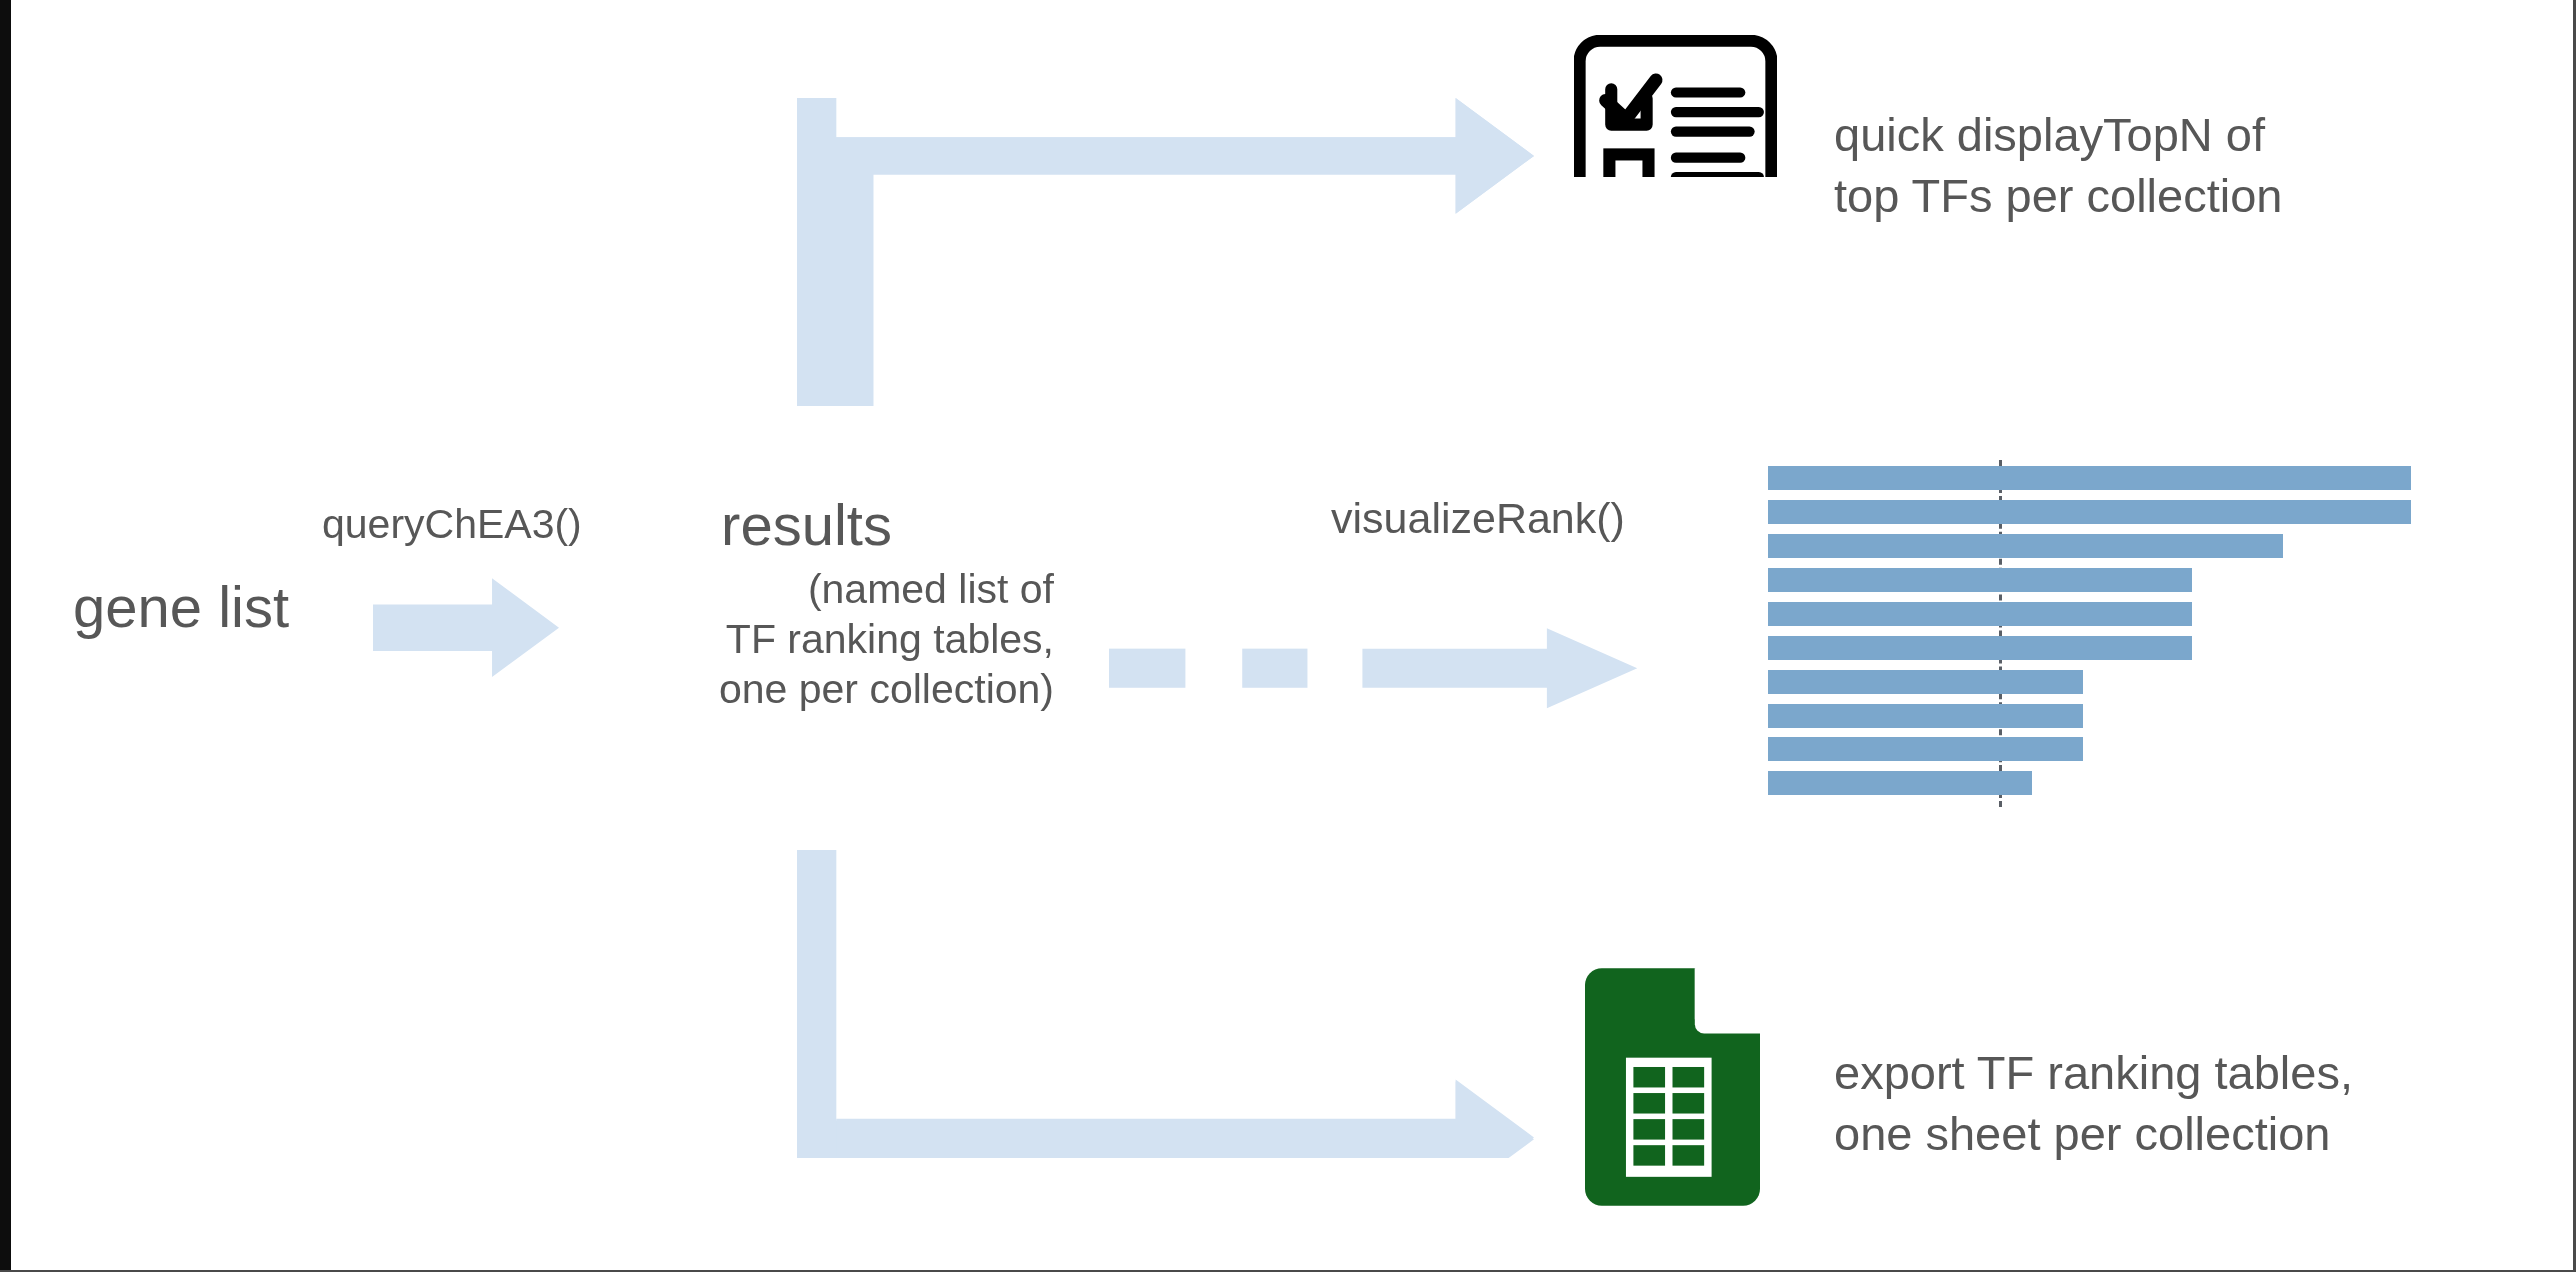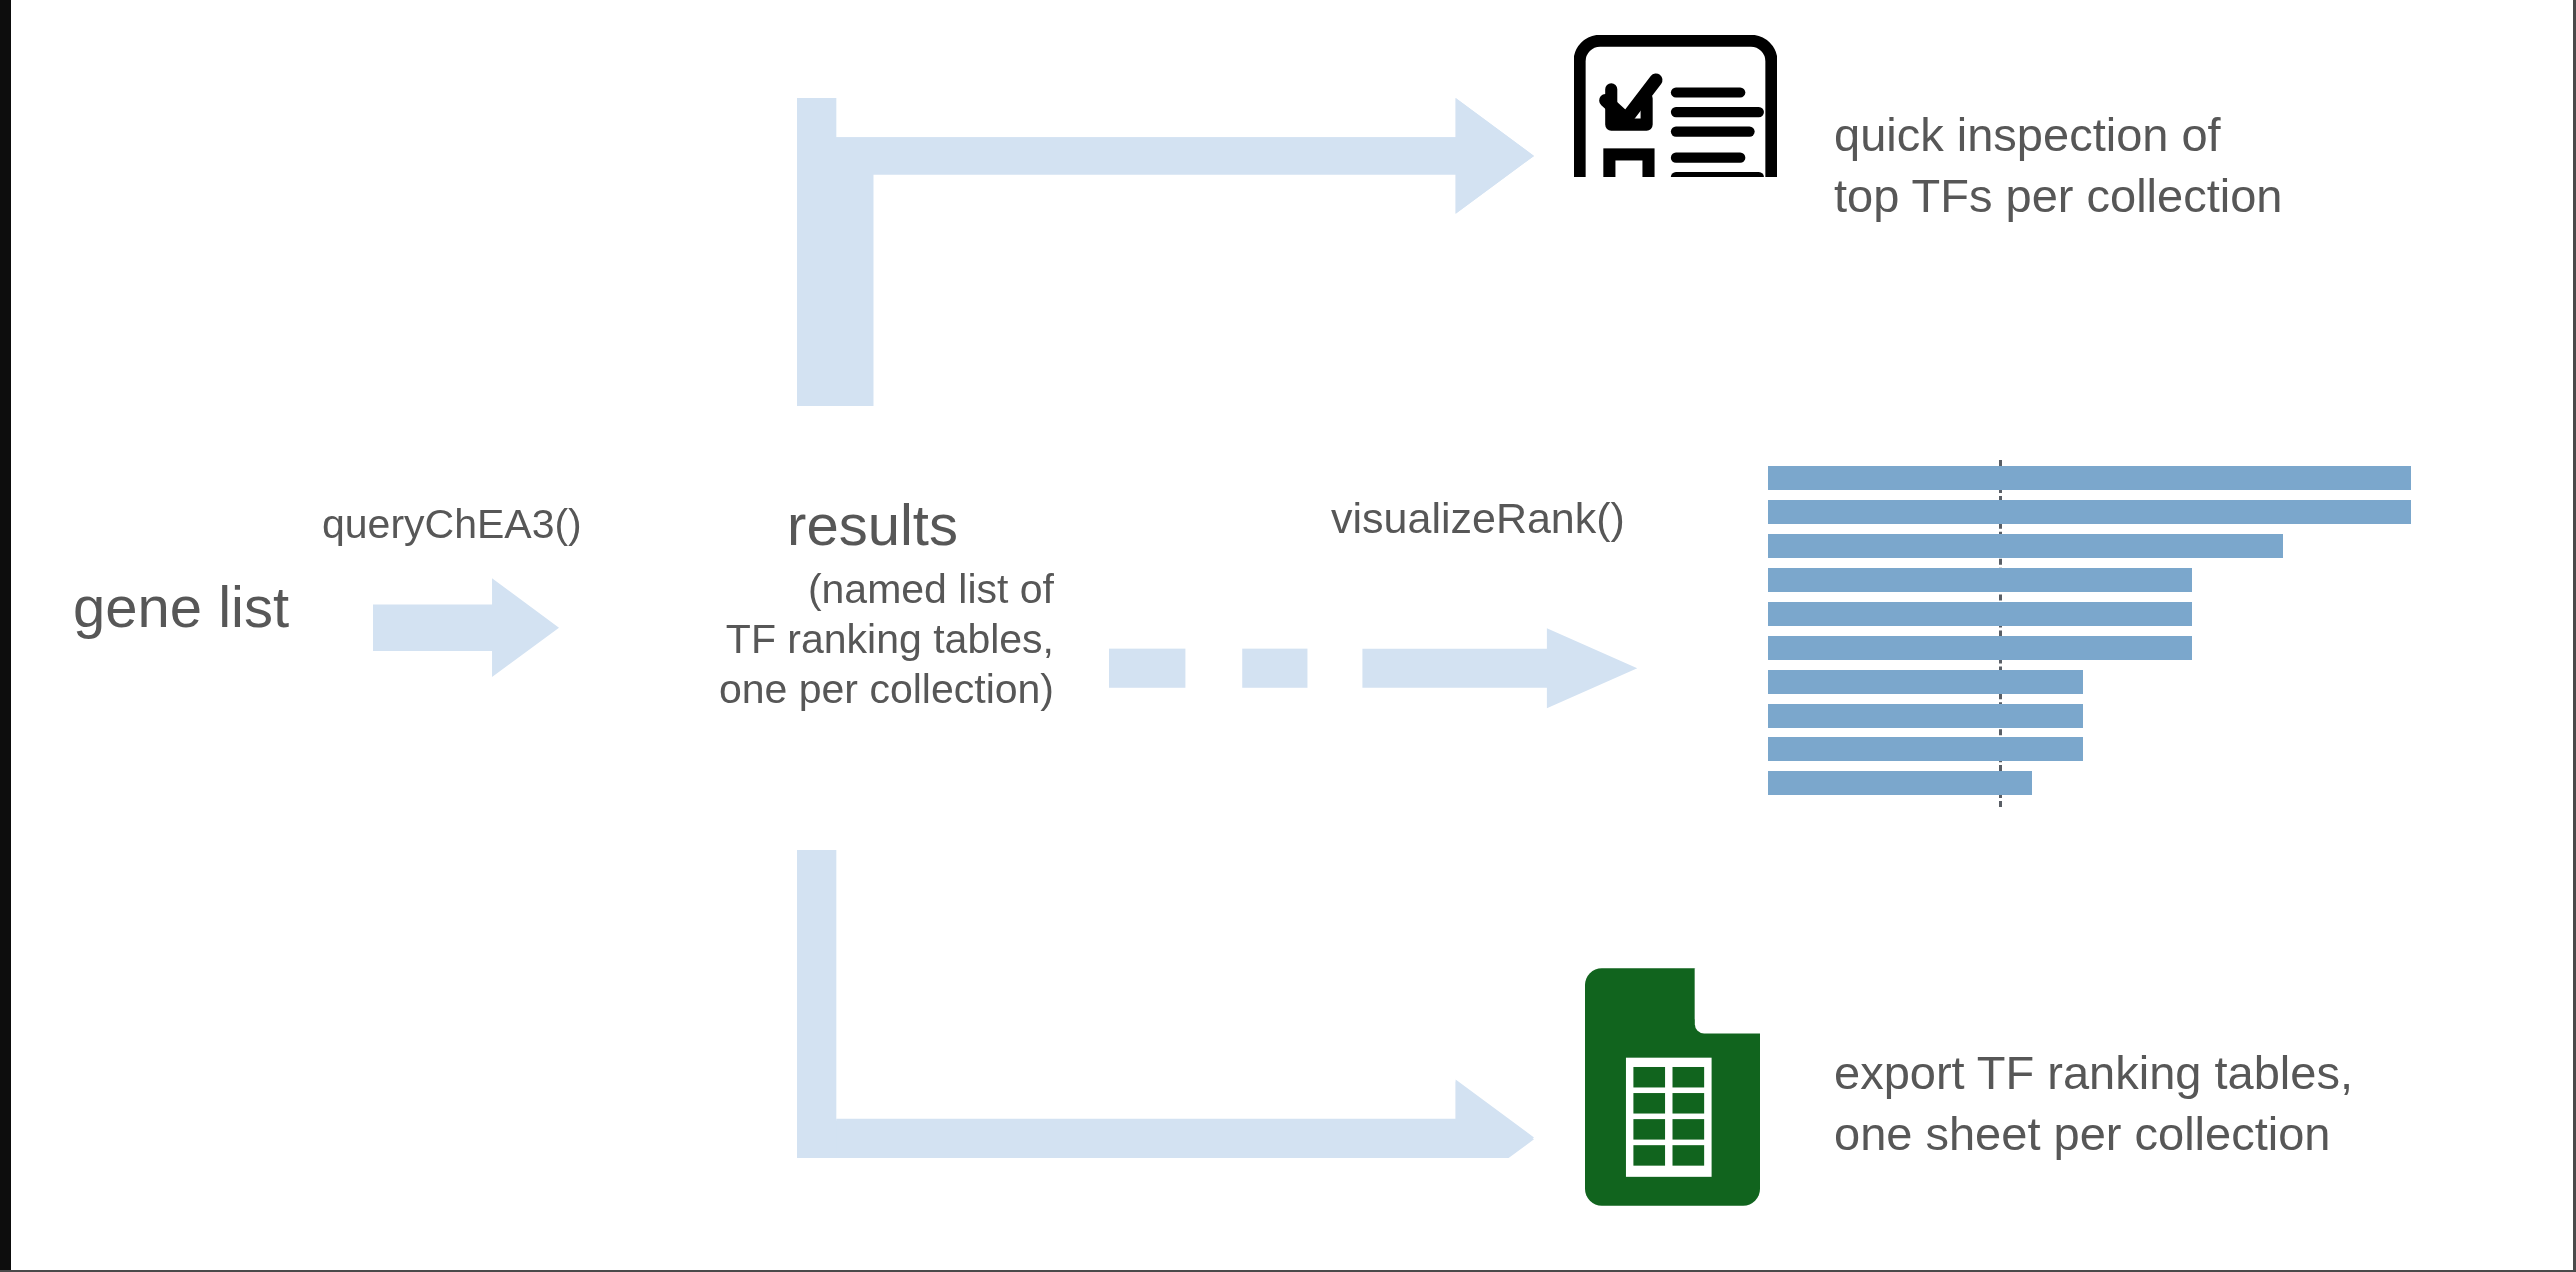--- a/index.html
+++ b/index.html
@@ -54,21 +54,21 @@
     left: 73px;
     top: 573px;
     font-size: 58px;
   }
   #query-label {
     left: 322px;
     top: 501px;
     font-size: 41px;
   }
   #results-title {
-    left: 672px;
+    left: 606px;
     top: 491px;
     font-size: 58px;
     width: 401px;
     text-align: center;
   }
   #results-sub {
     left: 634px;
     top: 564px;
     font-size: 41px;
     width: 420px;
@@ -214,21 +214,21 @@
     <rect x="104" y="126" width="80" height="11" rx="5.5" fill="#000000"></rect>
     <rect x="104" y="147" width="100" height="11" rx="5.5" fill="#000000"></rect>
     <rect x="104" y="168" width="90" height="11" rx="5.5" fill="#000000"></rect>
 
     <rect x="38" y="194" width="42" height="42" fill="none" stroke="#000000" stroke-width="13"></rect>
     <rect x="104" y="192" width="80" height="11" rx="5.5" fill="#000000"></rect>
     <rect x="104" y="213" width="100" height="11" rx="5.5" fill="#000000"></rect>
     <rect x="104" y="234" width="90" height="11" rx="5.5" fill="#000000"></rect>
   </svg>
 
-  <div class="label" id="quick-inspection-text">quick inspection of
+  <div class="label" id="quick-inspection-text">quick displayTopN of
 top TFs per collection</div>
 
   <div id="bar-chart">
     <div id="threshold-line" style="left: 231px; height: 347px; border-left-color: rgb(90, 95, 102);"></div>
   <div class="bar" style="top: 0px; width: 643px; background: rgb(123, 167, 204);"></div>
       <div class="bar" style="top: 34px; width: 643px; background: rgb(123, 167, 204);"></div>
       <div class="bar" style="top: 68px; width: 515px; background: rgb(123, 167, 204);"></div>
       <div class="bar" style="top: 102px; width: 424px; background: rgb(123, 167, 204);"></div>
       <div class="bar" style="top: 136px; width: 424px; background: rgb(123, 167, 204);"></div>
       <div class="bar" style="top: 170px; width: 424px; background: rgb(123, 167, 204);"></div>

